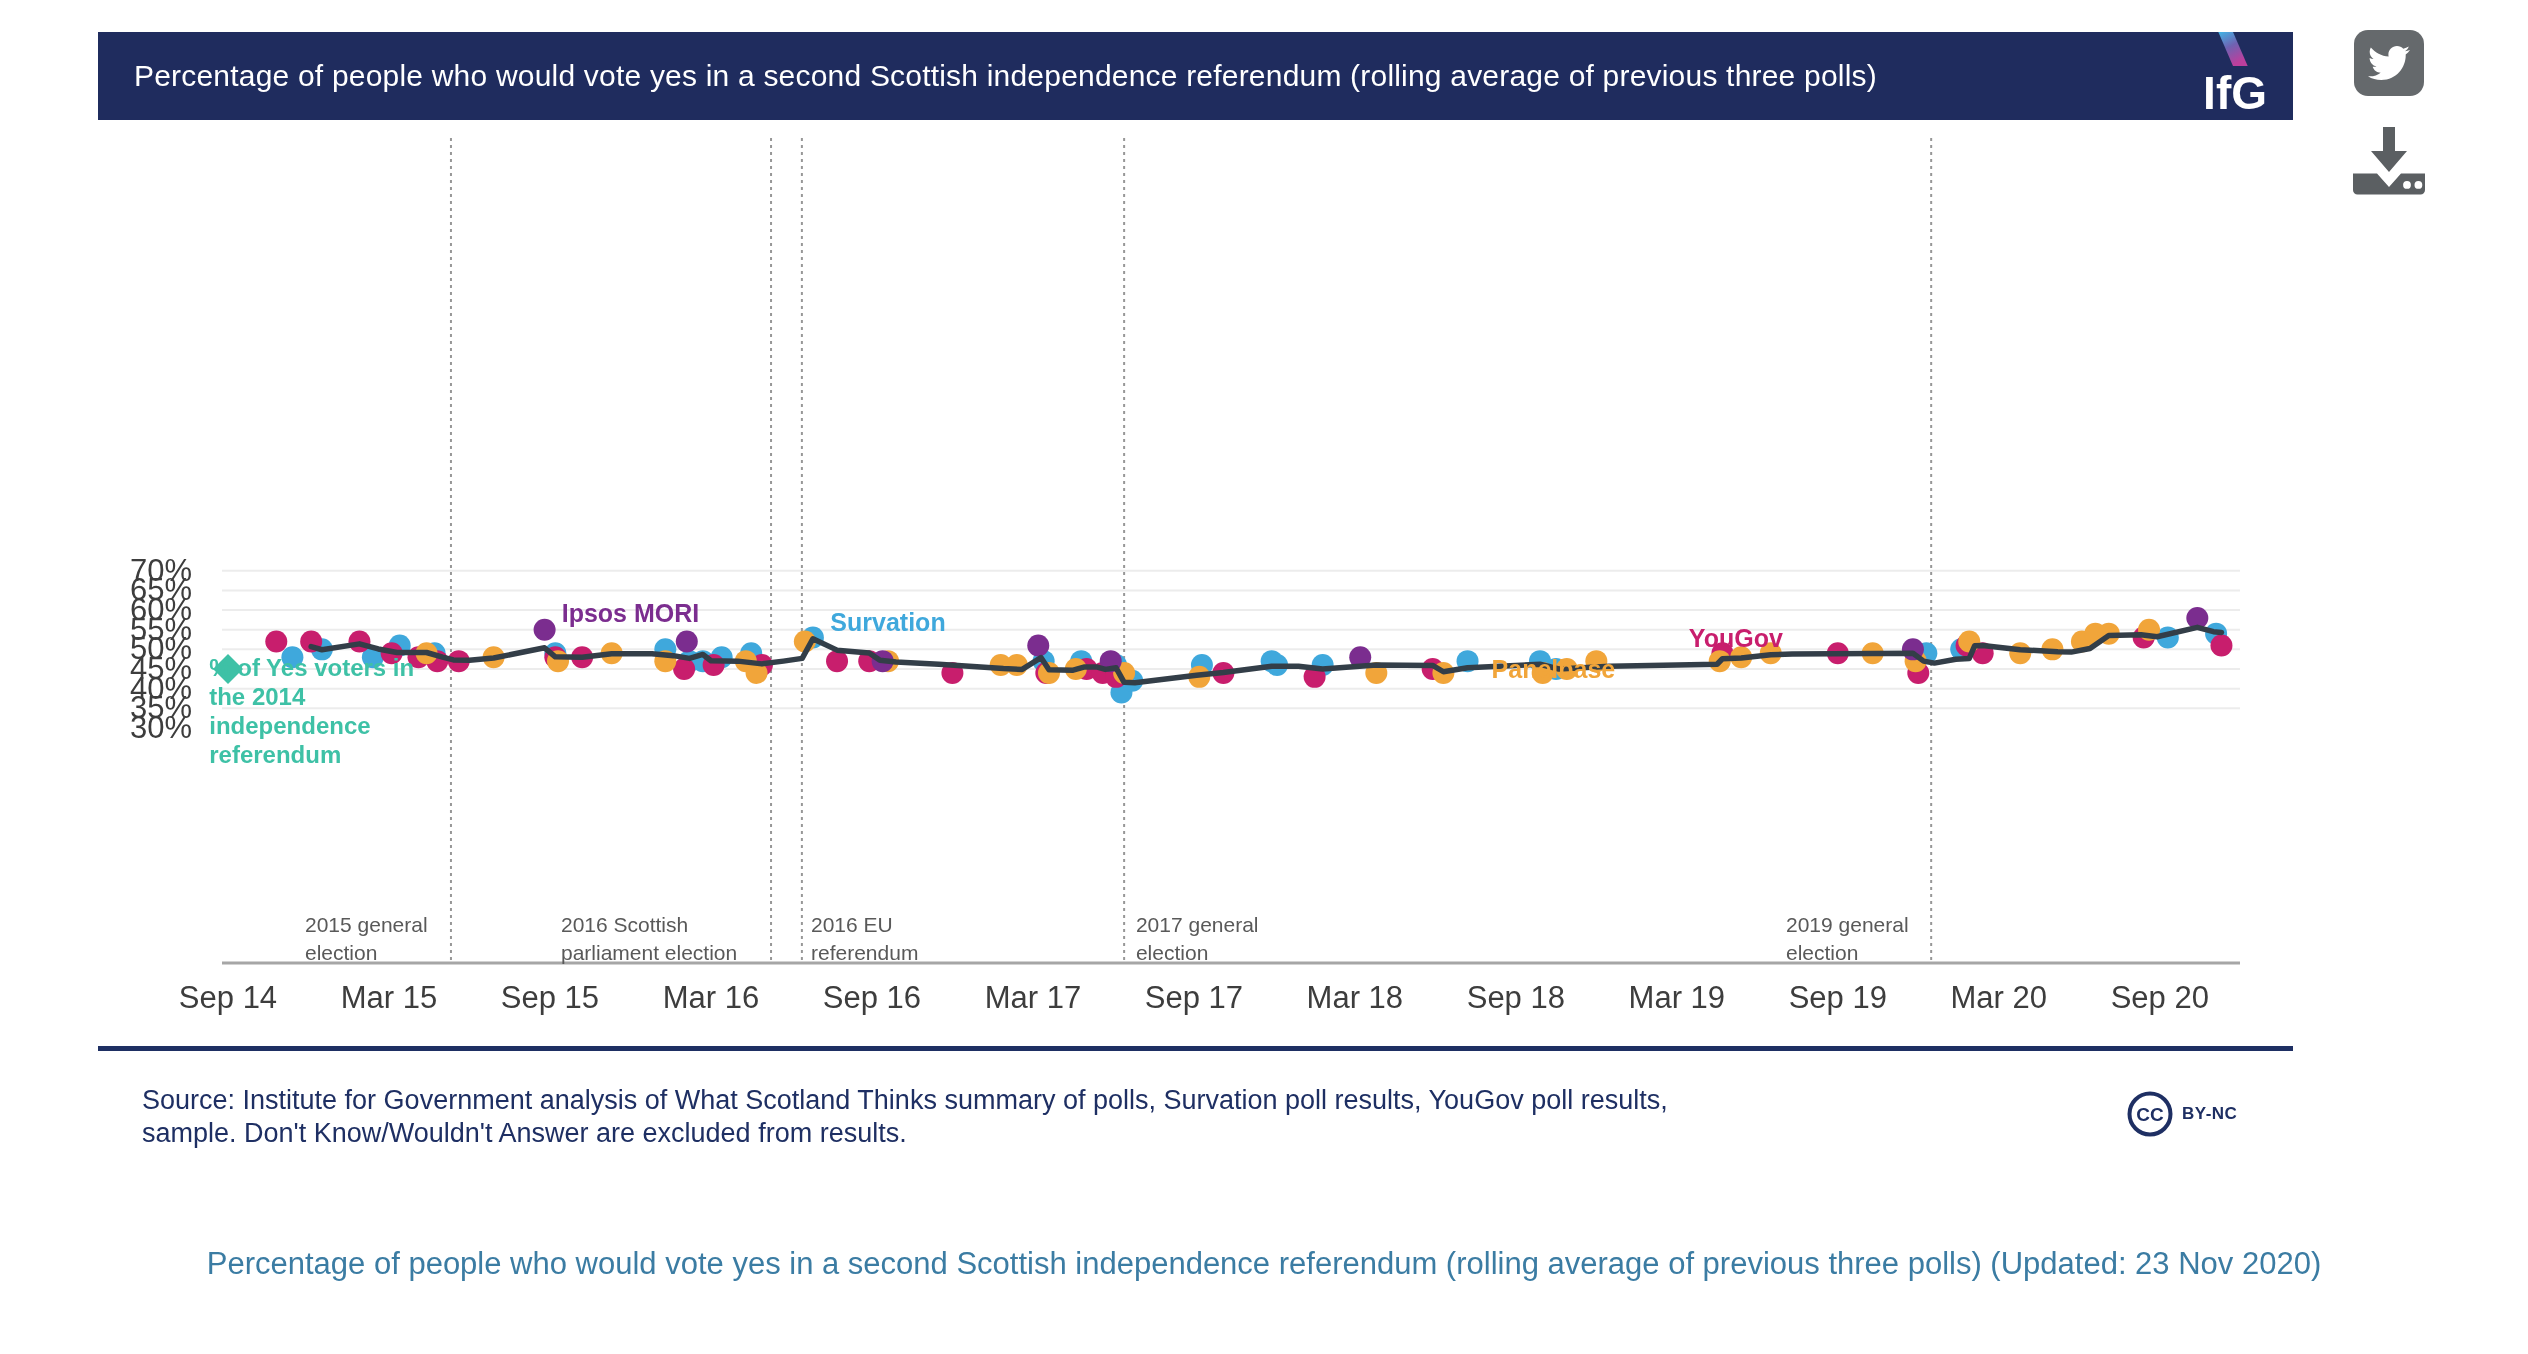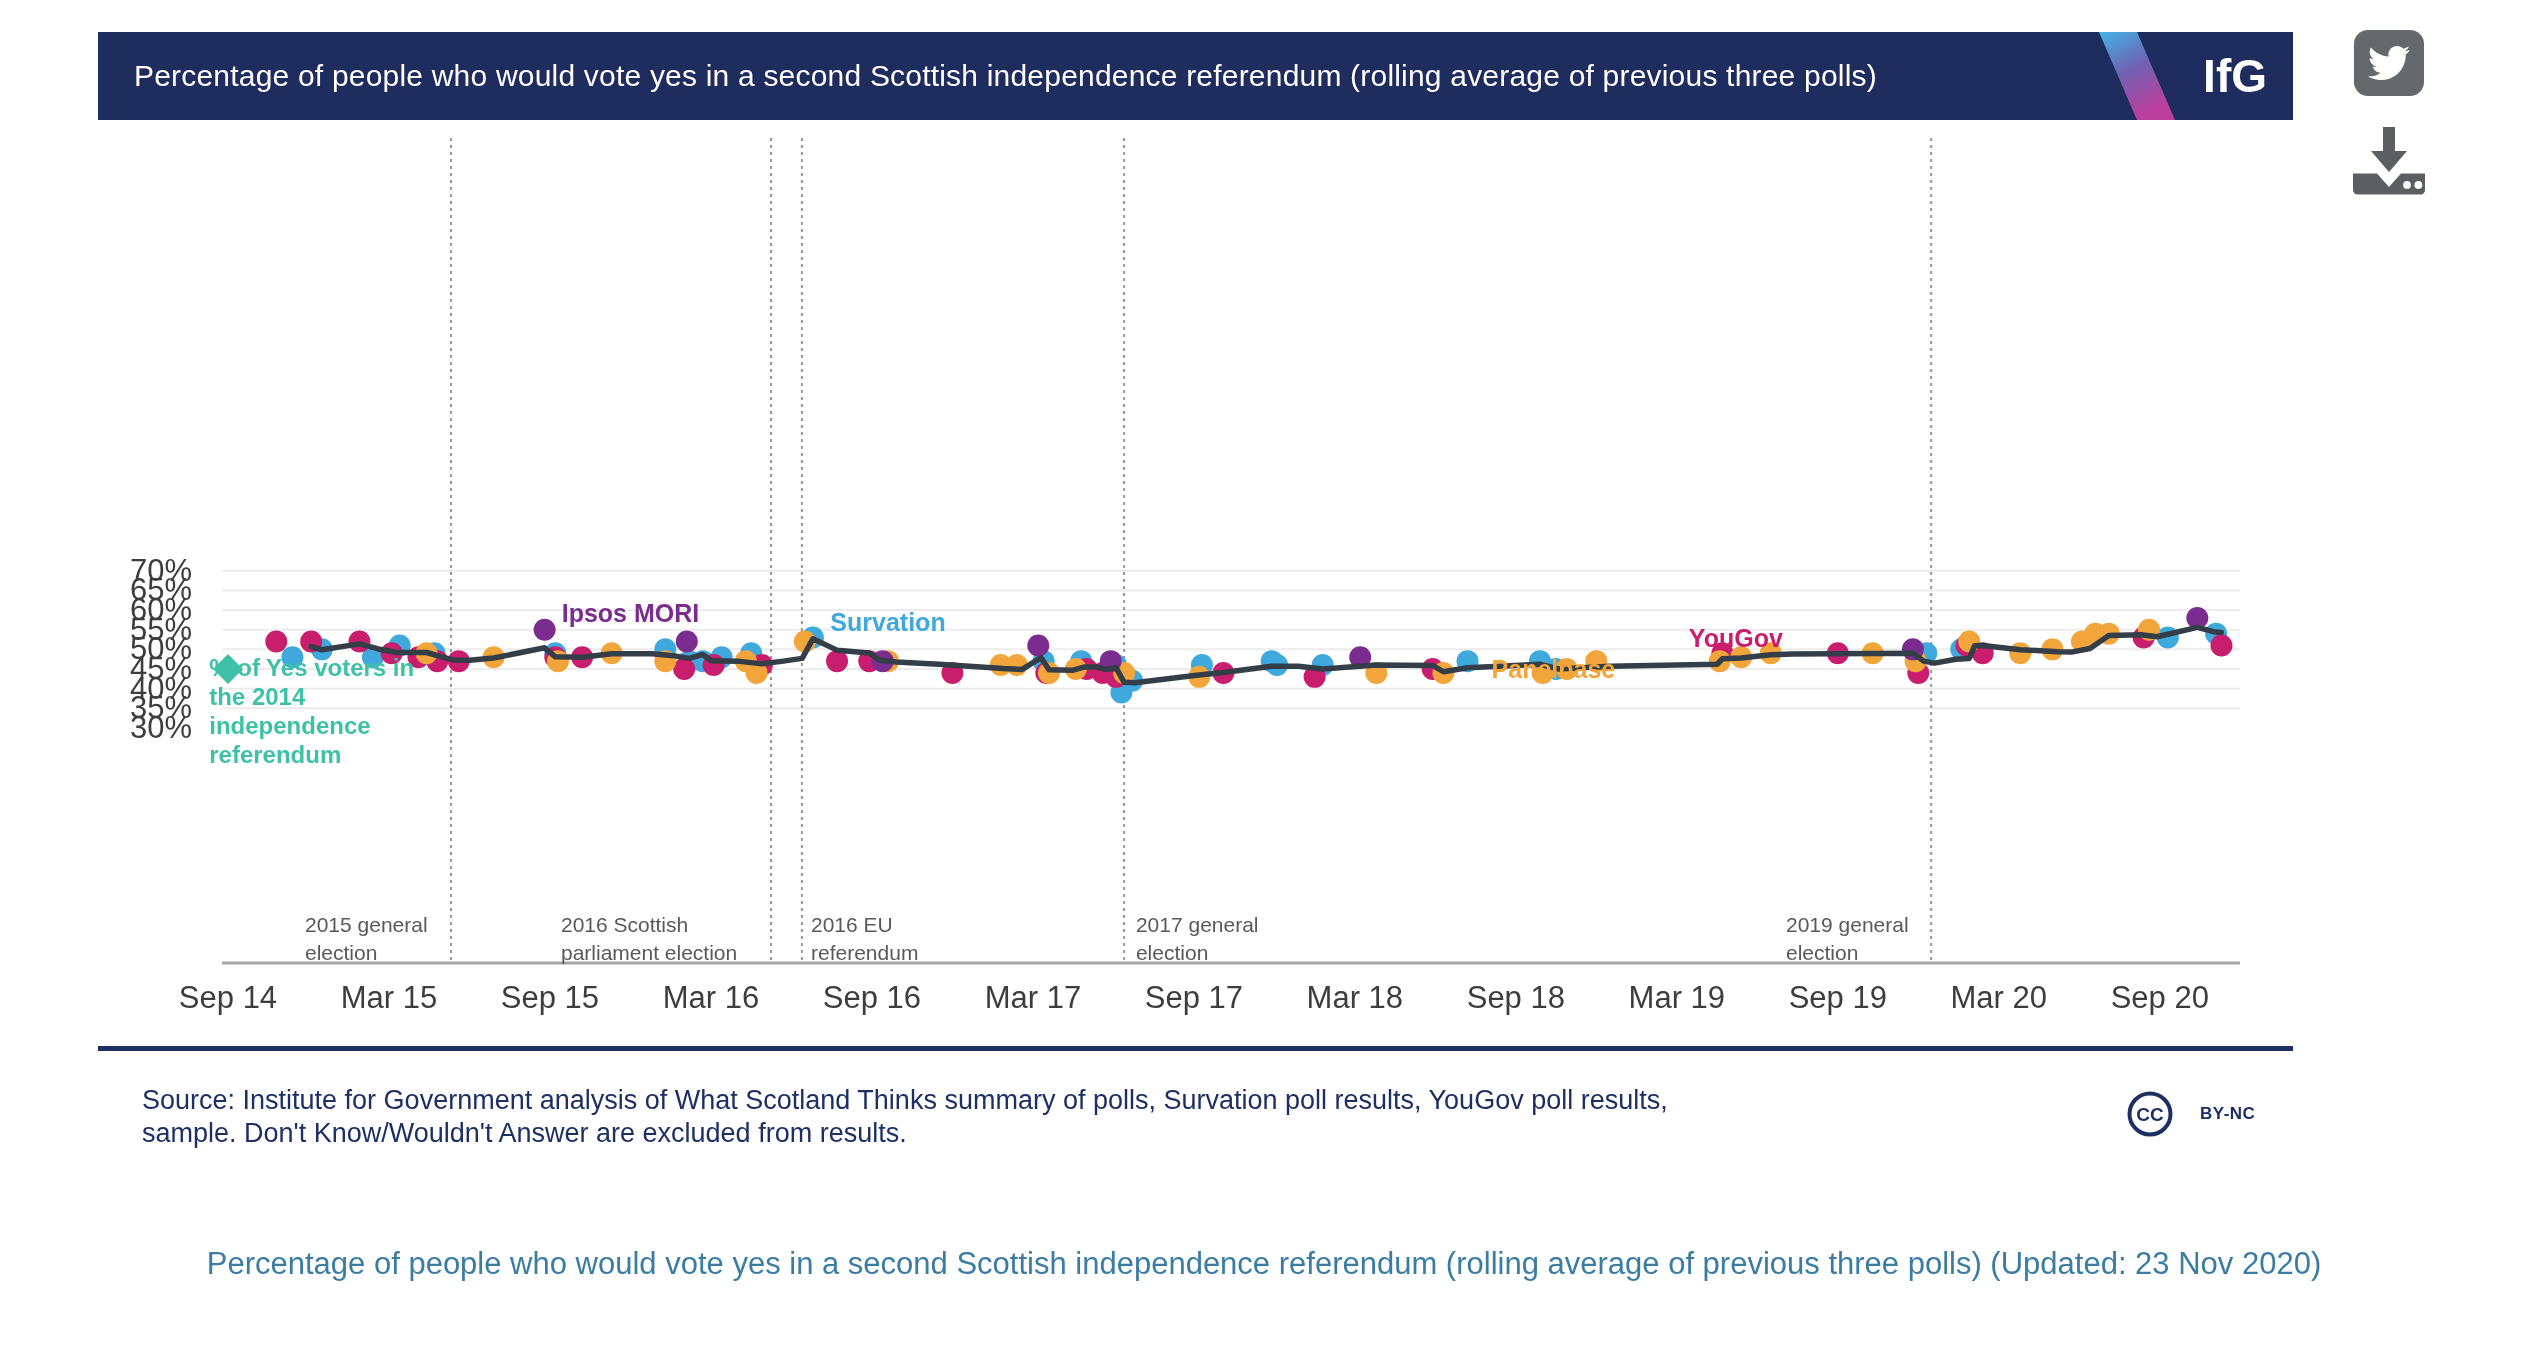--- a/index.html
+++ b/index.html
@@ -1,34 +1,34 @@
 <!DOCTYPE html>
 <html><head>
 <meta charset="utf-8">
 <style>
   html,body{margin:0;padding:0;background:#ffffff;}
   body{width:2528px;height:1354px;position:relative;overflow:hidden;
        font-family:"Liberation Sans",sans-serif;}
   .header{position:absolute;left:98px;top:32px;width:2195px;height:88px;
           background:#1f2c5e;display:flex;align-items:center;}
   .header .title{color:#ffffff;font-size:30px;padding-left:36px;letter-spacing:.2px;}
-  .logo{margin-left:auto;height:88px;display:flex;align-items:center;}
+  .logo{margin-left:auto;height:88px;display:flex;align-items:flex-end;flex-direction:column;}
   .logo svg{display:block;height:88px;}
   .logo .logo-text{color:#ffffff;font-size:46px;font-weight:bold;margin:0 26px 0 6px;}
   .social{position:absolute;left:2344px;top:30px;width:90px;display:flex;
           flex-direction:column;gap:28px;align-items:center;}
   .icon-btn{border:none;background:none;padding:0;cursor:pointer;line-height:0;}
   .tw-box{width:70px;height:66px;background:#65696c;border-radius:14px;
           display:flex;align-items:center;justify-content:center;}
   #chart-svg{position:absolute;left:0;top:0;}
   #chart-svg text{font-family:"Liberation Sans",sans-serif;}
   .rule{position:absolute;left:98px;top:1046px;width:2195px;height:5px;background:#1e2f63;}
   .source{position:absolute;left:142px;top:1084px;width:1960px;color:#1e2f63;
           font-size:27px;line-height:33px;}
-  .cc-badge{position:absolute;left:2126px;top:1090px;display:flex;align-items:center;gap:26px;}
+  .cc-badge{position:absolute;left:2126px;top:1090px;display:flex;align-items:center;gap:8px;}
   .cc-badge .license{color:#1e2f63;font-size:17px;font-weight:bold;letter-spacing:.5px;}
   .caption{position:absolute;left:64px;top:1238px;width:2400px;text-align:center;
            color:#3b7ca3;font-size:31px;line-height:52px;}
 </style>
 </head>
 <body>
 
 <div class="header">
   <div class="title">Percentage of people who would vote yes in a second Scottish independence referendum (rolling average of previous three polls)</div>
   <div class="logo">

